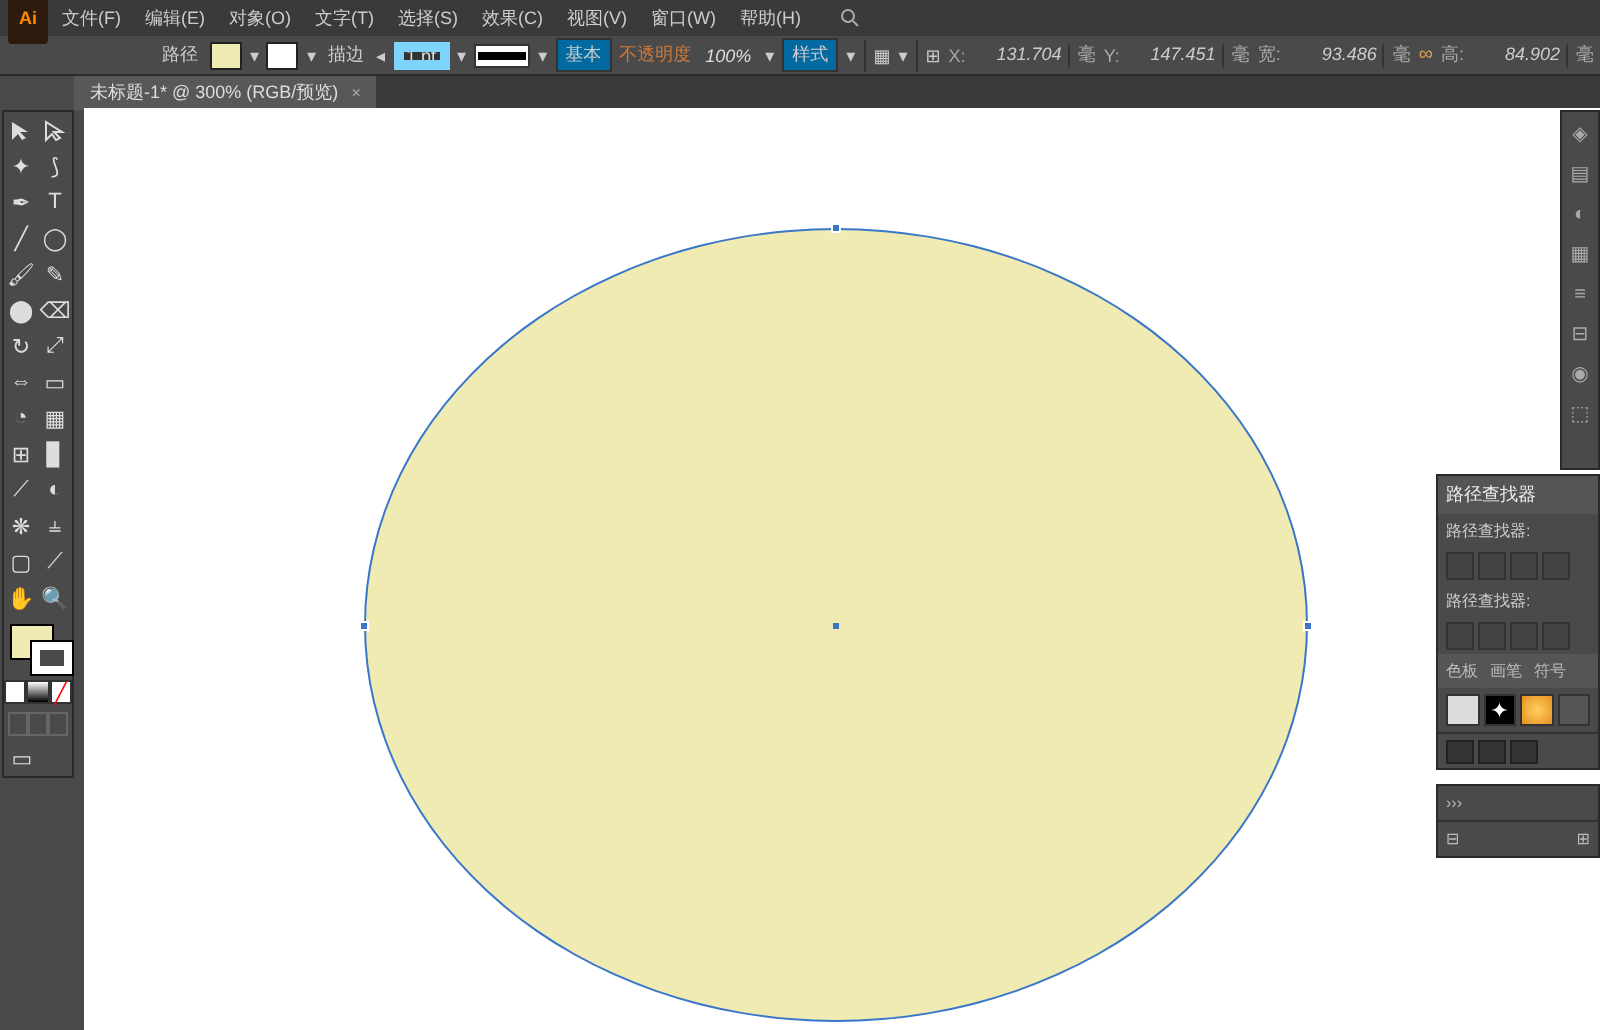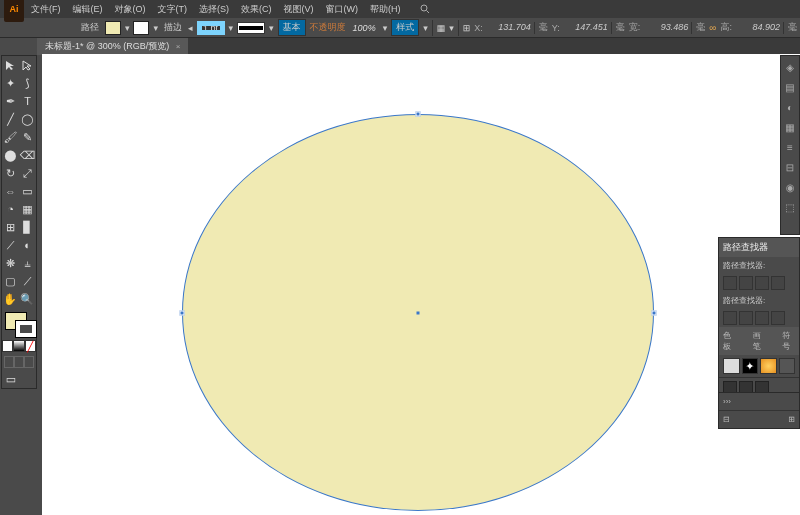--- a/index.html
+++ b/index.html
@@ -47,21 +47,21 @@
   
   .right-dock { position: absolute; right: 0; top: 55px; width: 20px; height: 180px; background: #4a4a4a; border: 1px solid #2a2a2a; }
   .right-dock .icon { width: 18px; height: 18px; margin: 2px auto; display: flex; align-items: center; justify-content: center; font-size: 10px; color: #aaa; }
 
   .panel { position: absolute; right: 0; top: 237px; width: 82px; background: #4a4a4a; border: 1px solid #2a2a2a; font-size: 9px; }
   .panel .ptitle { padding: 3px 4px; background: #555; color: #eee; font-size: 9px; font-family: Liberation Serif, serif; }
   .panel .sub { padding: 3px 4px; color: #ccc; font-size: 8px; }
   .panel .icons-row { display: flex; gap: 2px; padding: 2px 4px; }
   .panel .picon { width: 14px; height: 12px; background: #333; border: 1px solid #222; }
   .panel .iconbtn { width: 14px; height: 14px; background: #444; border: 1px solid #333; }
-  .panel .footer-row { display: flex; gap: 17px; padding: 3px 4px; background: #555; color: #bbb; font-size: 8px; }
+  .panel .footer-row { display: flex; gap: 6px; padding: 3px 4px; background: #555; color: #bbb; font-size: 8px; }
   .panel .swatch-row { display: flex; gap: 2px; padding: 3px 4px; }
   .panel .sw { width: 18px; height: 16px; border: 1px solid #333; }
   .panel2 { position: absolute; right: 0; top: 392px; width: 82px; background: #4a4a4a; border: 1px solid #2a2a2a; font-size: 8px; }
   .panel2 .row { padding: 4px; color: #bbb; display: flex; justify-content: space-between; }
 
   svg { display: block; }
 </style>
 </head>
 <body>
 

